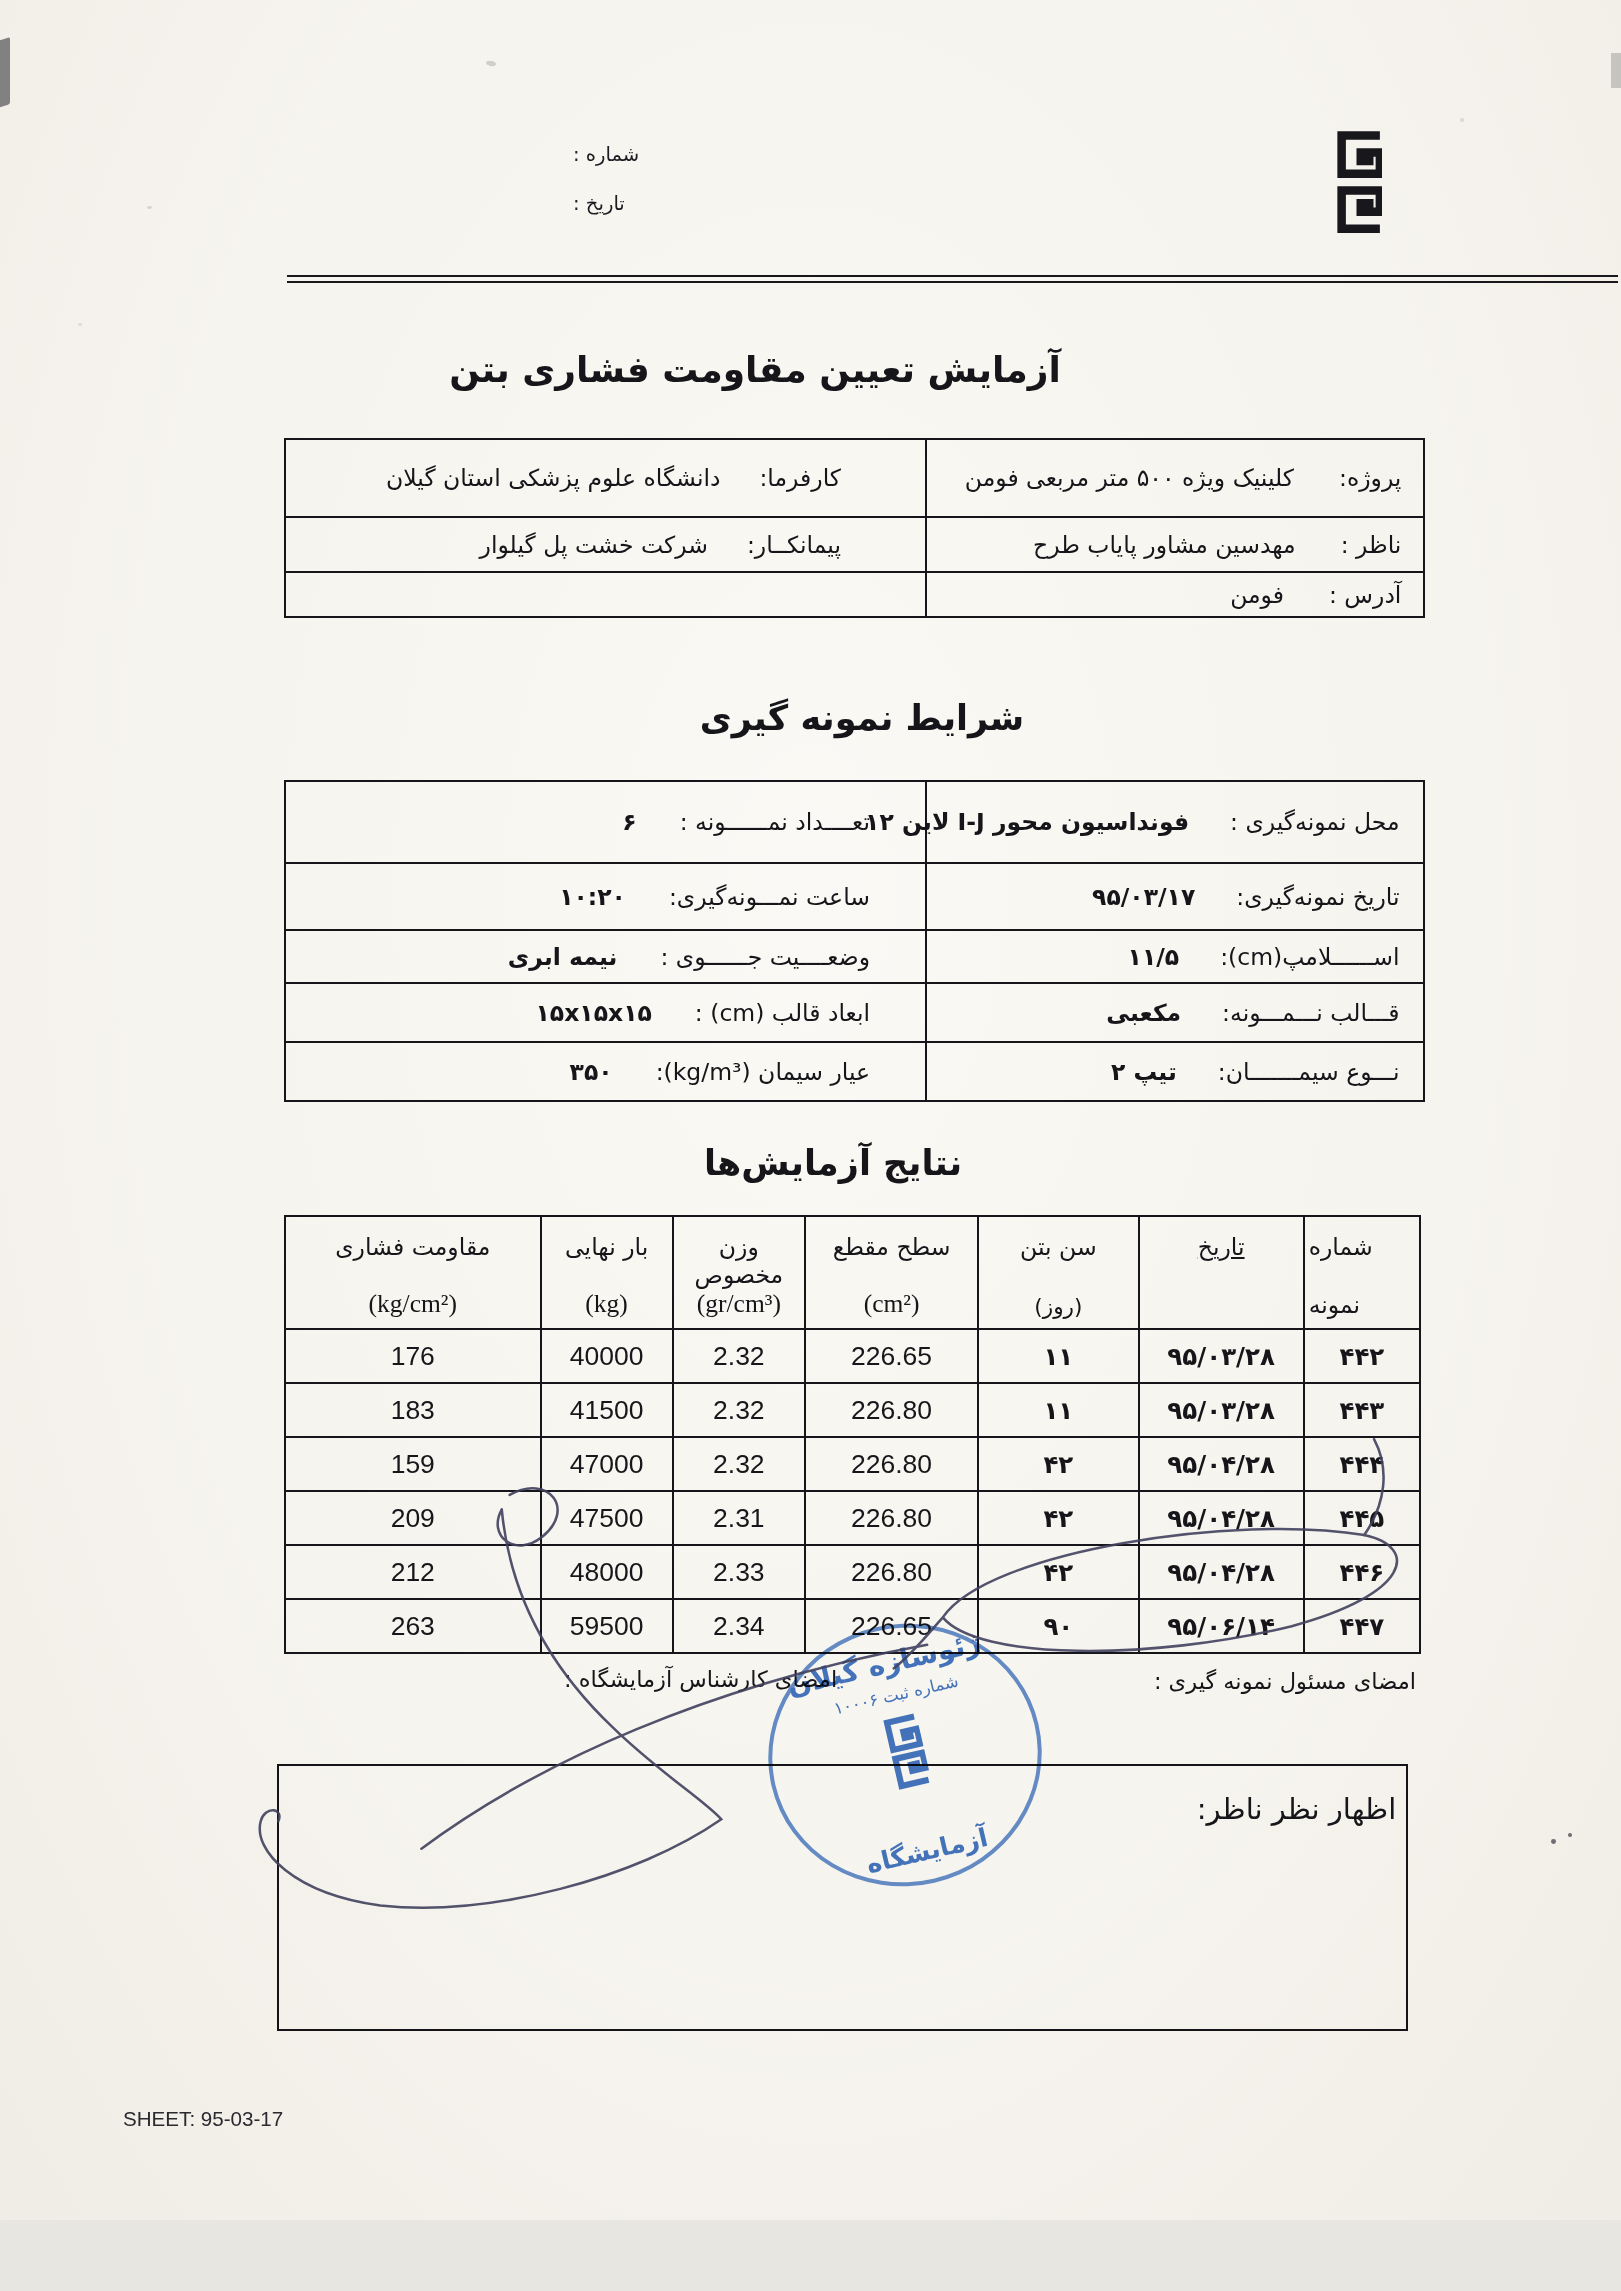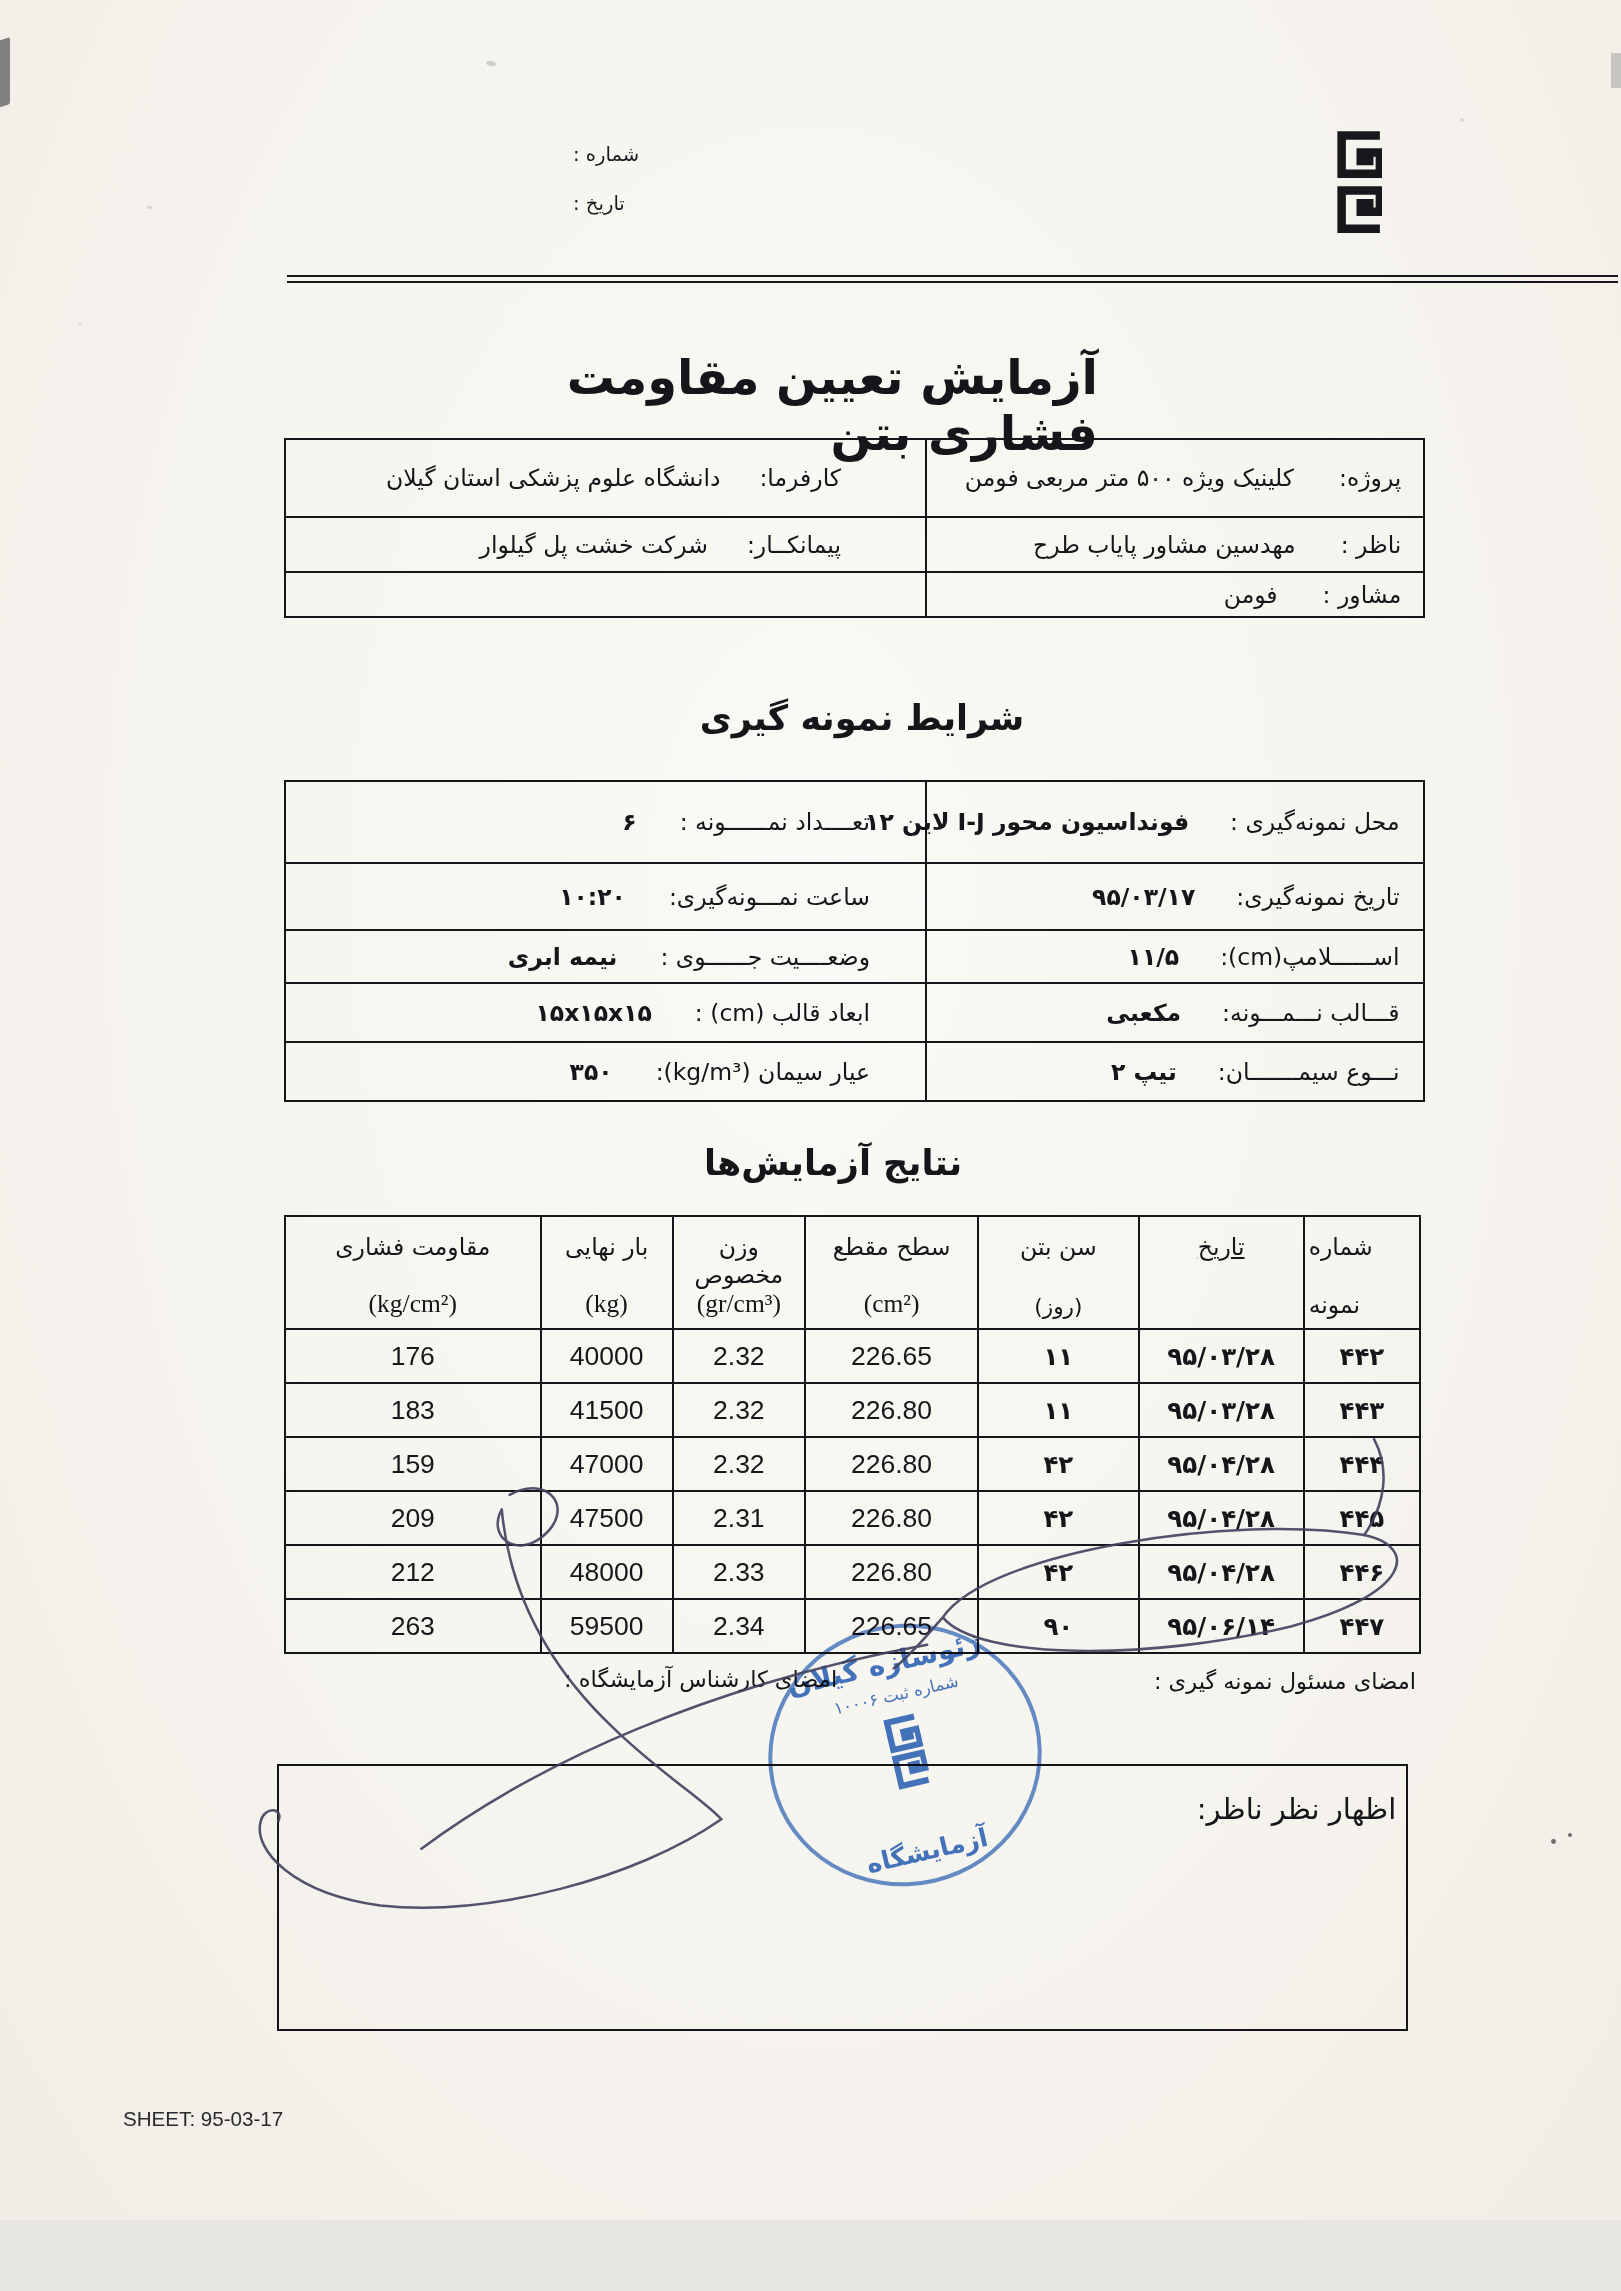--- a/index.html
+++ b/index.html
@@ -14,22 +14,22 @@
   
   .hdr-field{font-size:19.6px; color:#1c1c22; white-space:nowrap;}
   .company{ text-align:right; white-space:nowrap;}
   .company .l1{font-size:29px; font-weight:bold; letter-spacing:0.5px;}
   .company .l2{font-size:32px; font-weight:bold; margin-top:8.8px; letter-spacing:0.5px;}
   .logo-col{display:flex; flex-direction:column; gap:3.9px; align-items:center;}
 
   .dbl-rule{left:287px; top:275px; width:1331px; height:3.9px;
     border-top:2.9px solid #17171c; border-bottom:2px solid #17171c;}
 
-  .doc-title{left:412px; top:349px; width:686px; 
-    font-size:48px; font-weight:bold; letter-spacing:0.5px;}
+  .doc-title{left:412px; top:349px; width:686px; text-align:center;
+    font-size:36px; font-weight:bold; letter-spacing:0.5px;}
 
   .section-title{font-size:35px; font-weight:bold; text-align:center;}
 
   
   .gridtable{position:absolute; display:grid; direction:rtl; border:2.9px solid #15151a;}
   #projectTable{left:284px; top:438px; width:1137px;
     grid-template-columns:498px 639px; grid-template-rows:78px 55px 43px;}
   #samplingTable{left:284px; top:780px; width:1137px;
     grid-template-columns:498px 639px; grid-template-rows:82px 67px 53px 59px 57px;}
   .gc{display:flex; align-items:center; font-size:23.5px; overflow:visible; white-space:nowrap;}
@@ -130,21 +130,21 @@
     </div>
     <div class="gc colR rb">
       <span class="lbl">ناظر :</span>
       <span class="val">مهدسین مشاور پایاب طرح</span>
     </div>
     <div class="gc colL rb">
       <span class="lbl">پیمانکــار:</span>
       <span class="val">شرکت خشت پل گیلوار</span>
     </div>
     <div class="gc colR">
-      <span class="lbl">مشاور :</span>
+      <span class="lbl">آدرس :</span>
       <span class="val">فومن</span>
     </div>
     <div class="gc colL">
       <span class="lbl"></span>
       <span class="val"></span>
     </div>
   </div>
 
   <div class="abs section-title" style="left:627px;top:698px;width:470px;">شرایط نمونه گیری</div>
 

